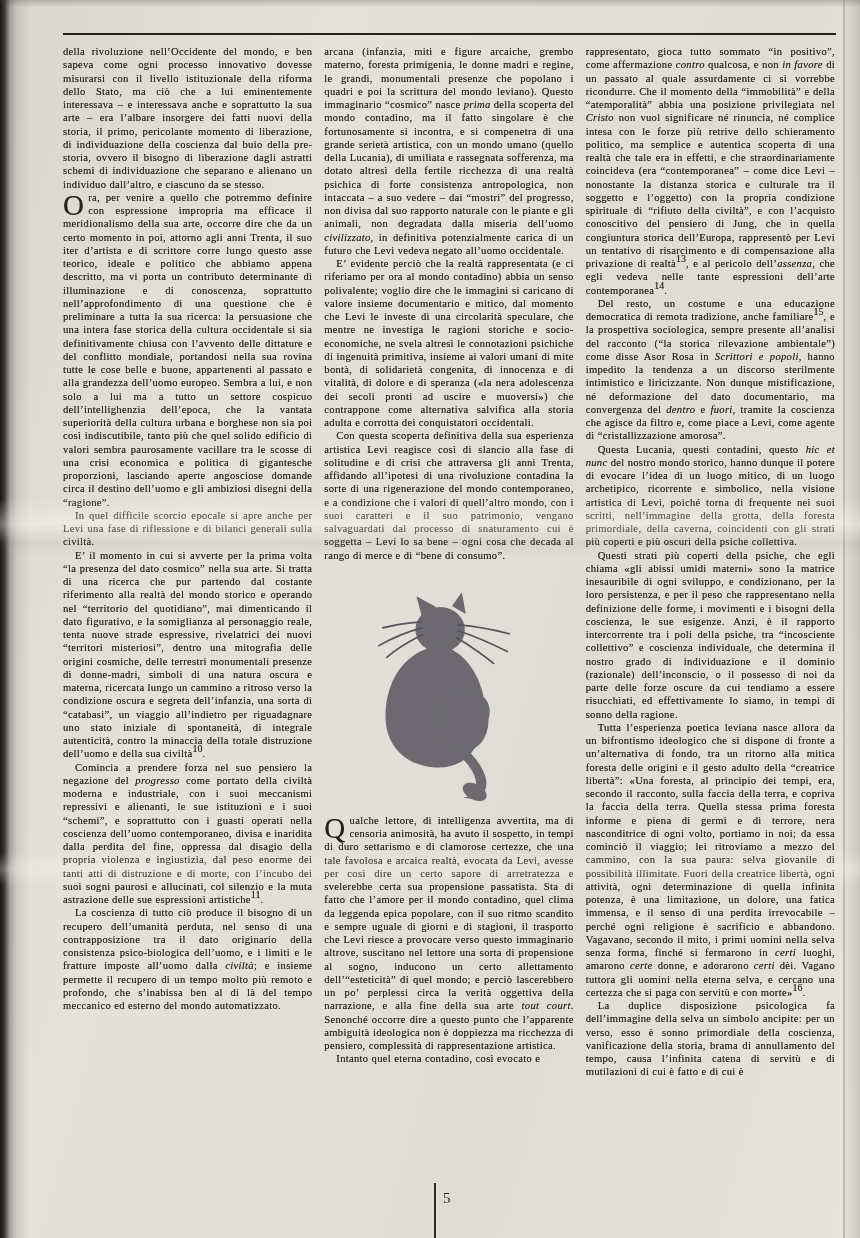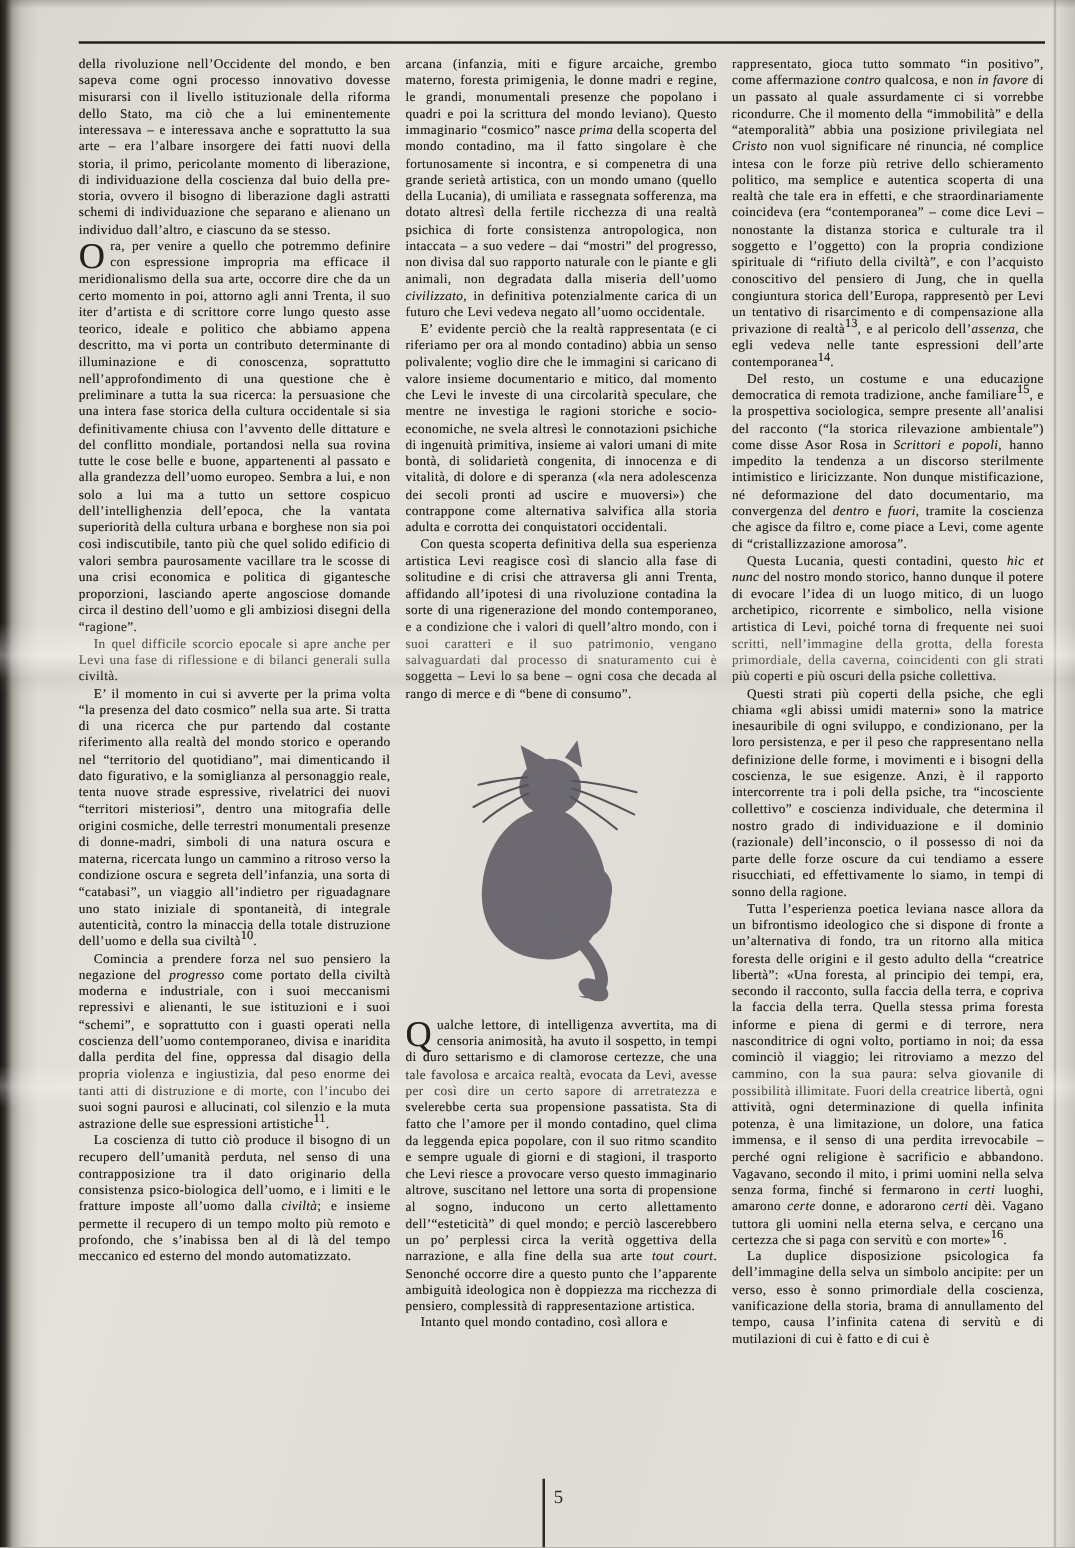--- a/index.html
+++ b/index.html
@@ -82,21 +82,21 @@
             <path d="M58,43 C44,50 32,57 22,66"></path>
             <path d="M57,30 C44,31 30,33 18,36"></path>
             <path d="M94,33 C110,34 126,37 146,42"></path>
             <path d="M94,39 C110,44 128,52 144,60"></path>
             <path d="M93,46 C106,54 118,62 130,72"></path>
           </g>
         </svg>
       </figure>
       <div id="col2b">
           <p class="para"><span class="dropcap">Q</span><span>ualche lettore, di intelligenza avvertita, ma di censoria animosità, ha avuto il sospetto, in tempi di duro settarismo e di clamorose certezze, che una tale favolosa e arcaica realtà, evocata da Levi, avesse per così dire un certo sapore di arretratezza e svelerebbe certa sua propensione passatista. Sta di fatto che l’amore per il mondo contadino, quel clima da leggenda epica popolare, con il suo ritmo scandito e sempre uguale di giorni e di stagioni, il trasporto che Levi riesce a provocare verso questo immaginario altrove, suscitano nel lettore una sorta di propensione al sogno, inducono un certo allettamento dell’“esteticità” di quel mondo; e perciò lascerebbero un po’ perplessi circa la verità oggettiva della narrazione, e alla fine della sua arte </span><i>tout court</i><span>. Senonché occorre dire a questo punto che l’apparente ambiguità ideologica non è doppiezza ma ricchezza di pensiero, complessità di rappresentazione artistica.</span></p>
-          <p class="para ind"><span>Intanto quel mondo contadino, così allora e</span></p>
+          <p class="para ind"><span>Intanto quel eterna contadino, così evocato e</span></p>
         </div>
     </div>
 
     <div class="col" id="col3">
         <p class="para"><span>rappresentato, gioca tutto sommato “in positivo”, come affermazione </span><i>contro</i><span> qualcosa, e non </span><i>in favore</i><span> di un passato al quale assurdamente ci si vorrebbe ricondurre. Che il momento della “immobilità” e della “atemporalità” abbia una posizione privilegiata nel </span><i>Cristo</i><span> non vuol significare né rinuncia, né complice intesa con le forze più retrive dello schieramento politico, ma semplice e autentica scoperta di una realtà che tale era in effetti, e che straordinariamente coincideva (era “contemporanea” – come dice Levi – nonostante la distanza storica e culturale tra il soggetto e l’oggetto) con la propria condizione spirituale di “rifiuto della civiltà”, e con l’acquisto conoscitivo del pensiero di Jung, che in quella congiuntura storica dell’Europa, rappresentò per Levi un tentativo di risarcimento e di compensazione alla privazione di realtà</span><sup>13</sup><span>, e al pericolo dell’</span><i>assenza</i><span>, che egli vedeva nelle tante espressioni dell’arte contemporanea</span><sup>14</sup><span>.</span></p>
         <p class="para ind"><span>Del resto, un costume e una educazione democratica di remota tradizione, anche familiare</span><sup>15</sup><span>, e la prospettiva sociologica, sempre presente all’analisi del racconto (“la storica rilevazione ambientale”) come disse Asor Rosa in </span><i>Scrittori e popoli</i><span>, hanno impedito la tendenza a un discorso sterilmente intimistico e liricizzante. Non dunque mistificazione, né deformazione del dato documentario, ma convergenza del </span><i>dentro</i><span> e </span><i>fuori</i><span>, tramite la coscienza che agisce da filtro e, come piace a Levi, come agente di “cristallizzazione amorosa”.</span></p>
         <p class="para ind"><span>Questa Lucania, questi contadini, questo </span><i>hic et nunc</i><span> del nostro mondo storico, hanno dunque il potere di evocare l’idea di un luogo mitico, di un luogo archetipico, ricorrente e simbolico, nella visione artistica di Levi, poiché torna di frequente nei suoi scritti, nell’immagine della grotta, della foresta primordiale, della caverna, coincidenti con gli strati più coperti e più oscuri della psiche collettiva.</span></p>
         <p class="para ind"><span>Questi strati più coperti della psiche, che egli chiama «gli abissi umidi materni» sono la matrice inesauribile di ogni sviluppo, e condizionano, per la loro persistenza, e per il peso che rappresentano nella definizione delle forme, i movimenti e i bisogni della coscienza, le sue esigenze. Anzi, è il rapporto intercorrente tra i poli della psiche, tra “incosciente collettivo” e coscienza individuale, che determina il nostro grado di individuazione e il dominio (razionale) dell’inconscio, o il possesso di noi da parte delle forze oscure da cui tendiamo a essere risucchiati, ed effettivamente lo siamo, in tempi di sonno della ragione.</span></p>
         <p class="para ind"><span>Tutta l’esperienza poetica leviana nasce allora da un bifrontismo ideologico che si dispone di fronte a un’alternativa di fondo, tra un ritorno alla mitica foresta delle origini e il gesto adulto della “creatrice libertà”: «Una foresta, al principio dei tempi, era, secondo il racconto, sulla faccia della terra, e copriva la faccia della terra. Quella stessa prima foresta informe e piena di germi e di terrore, nera nasconditrice di ogni volto, portiamo in noi; da essa cominciò il viaggio; lei ritroviamo a mezzo del cammino, con la sua paura: selva giovanile di possibilità illimitate. Fuori della creatrice libertà, ogni attività, ogni determinazione di quella infinita potenza, è una limitazione, un dolore, una fatica immensa, e il senso di una perdita irrevocabile – perché ogni religione è sacrificio e abbandono. Vagavano, secondo il mito, i primi uomini nella selva senza forma, finché si fermarono in </span><i>certi</i><span> luoghi, amarono </span><i>certe</i><span> donne, e adorarono </span><i>certi</i><span> dèi. Vagano tuttora gli uomini nella eterna selva, e cercano una certezza che si paga con servitù e con morte»</span><sup>16</sup><span>.</span></p>
         <p class="para ind"><span>La duplice disposizione psicologica fa dell’immagine della selva un simbolo ancipite: per un verso, esso è sonno primordiale della coscienza, vanificazione della storia, brama di annullamento del tempo, causa l’infinita catena di servitù e di mutilazioni di cui è fatto e di cui è</span></p>

